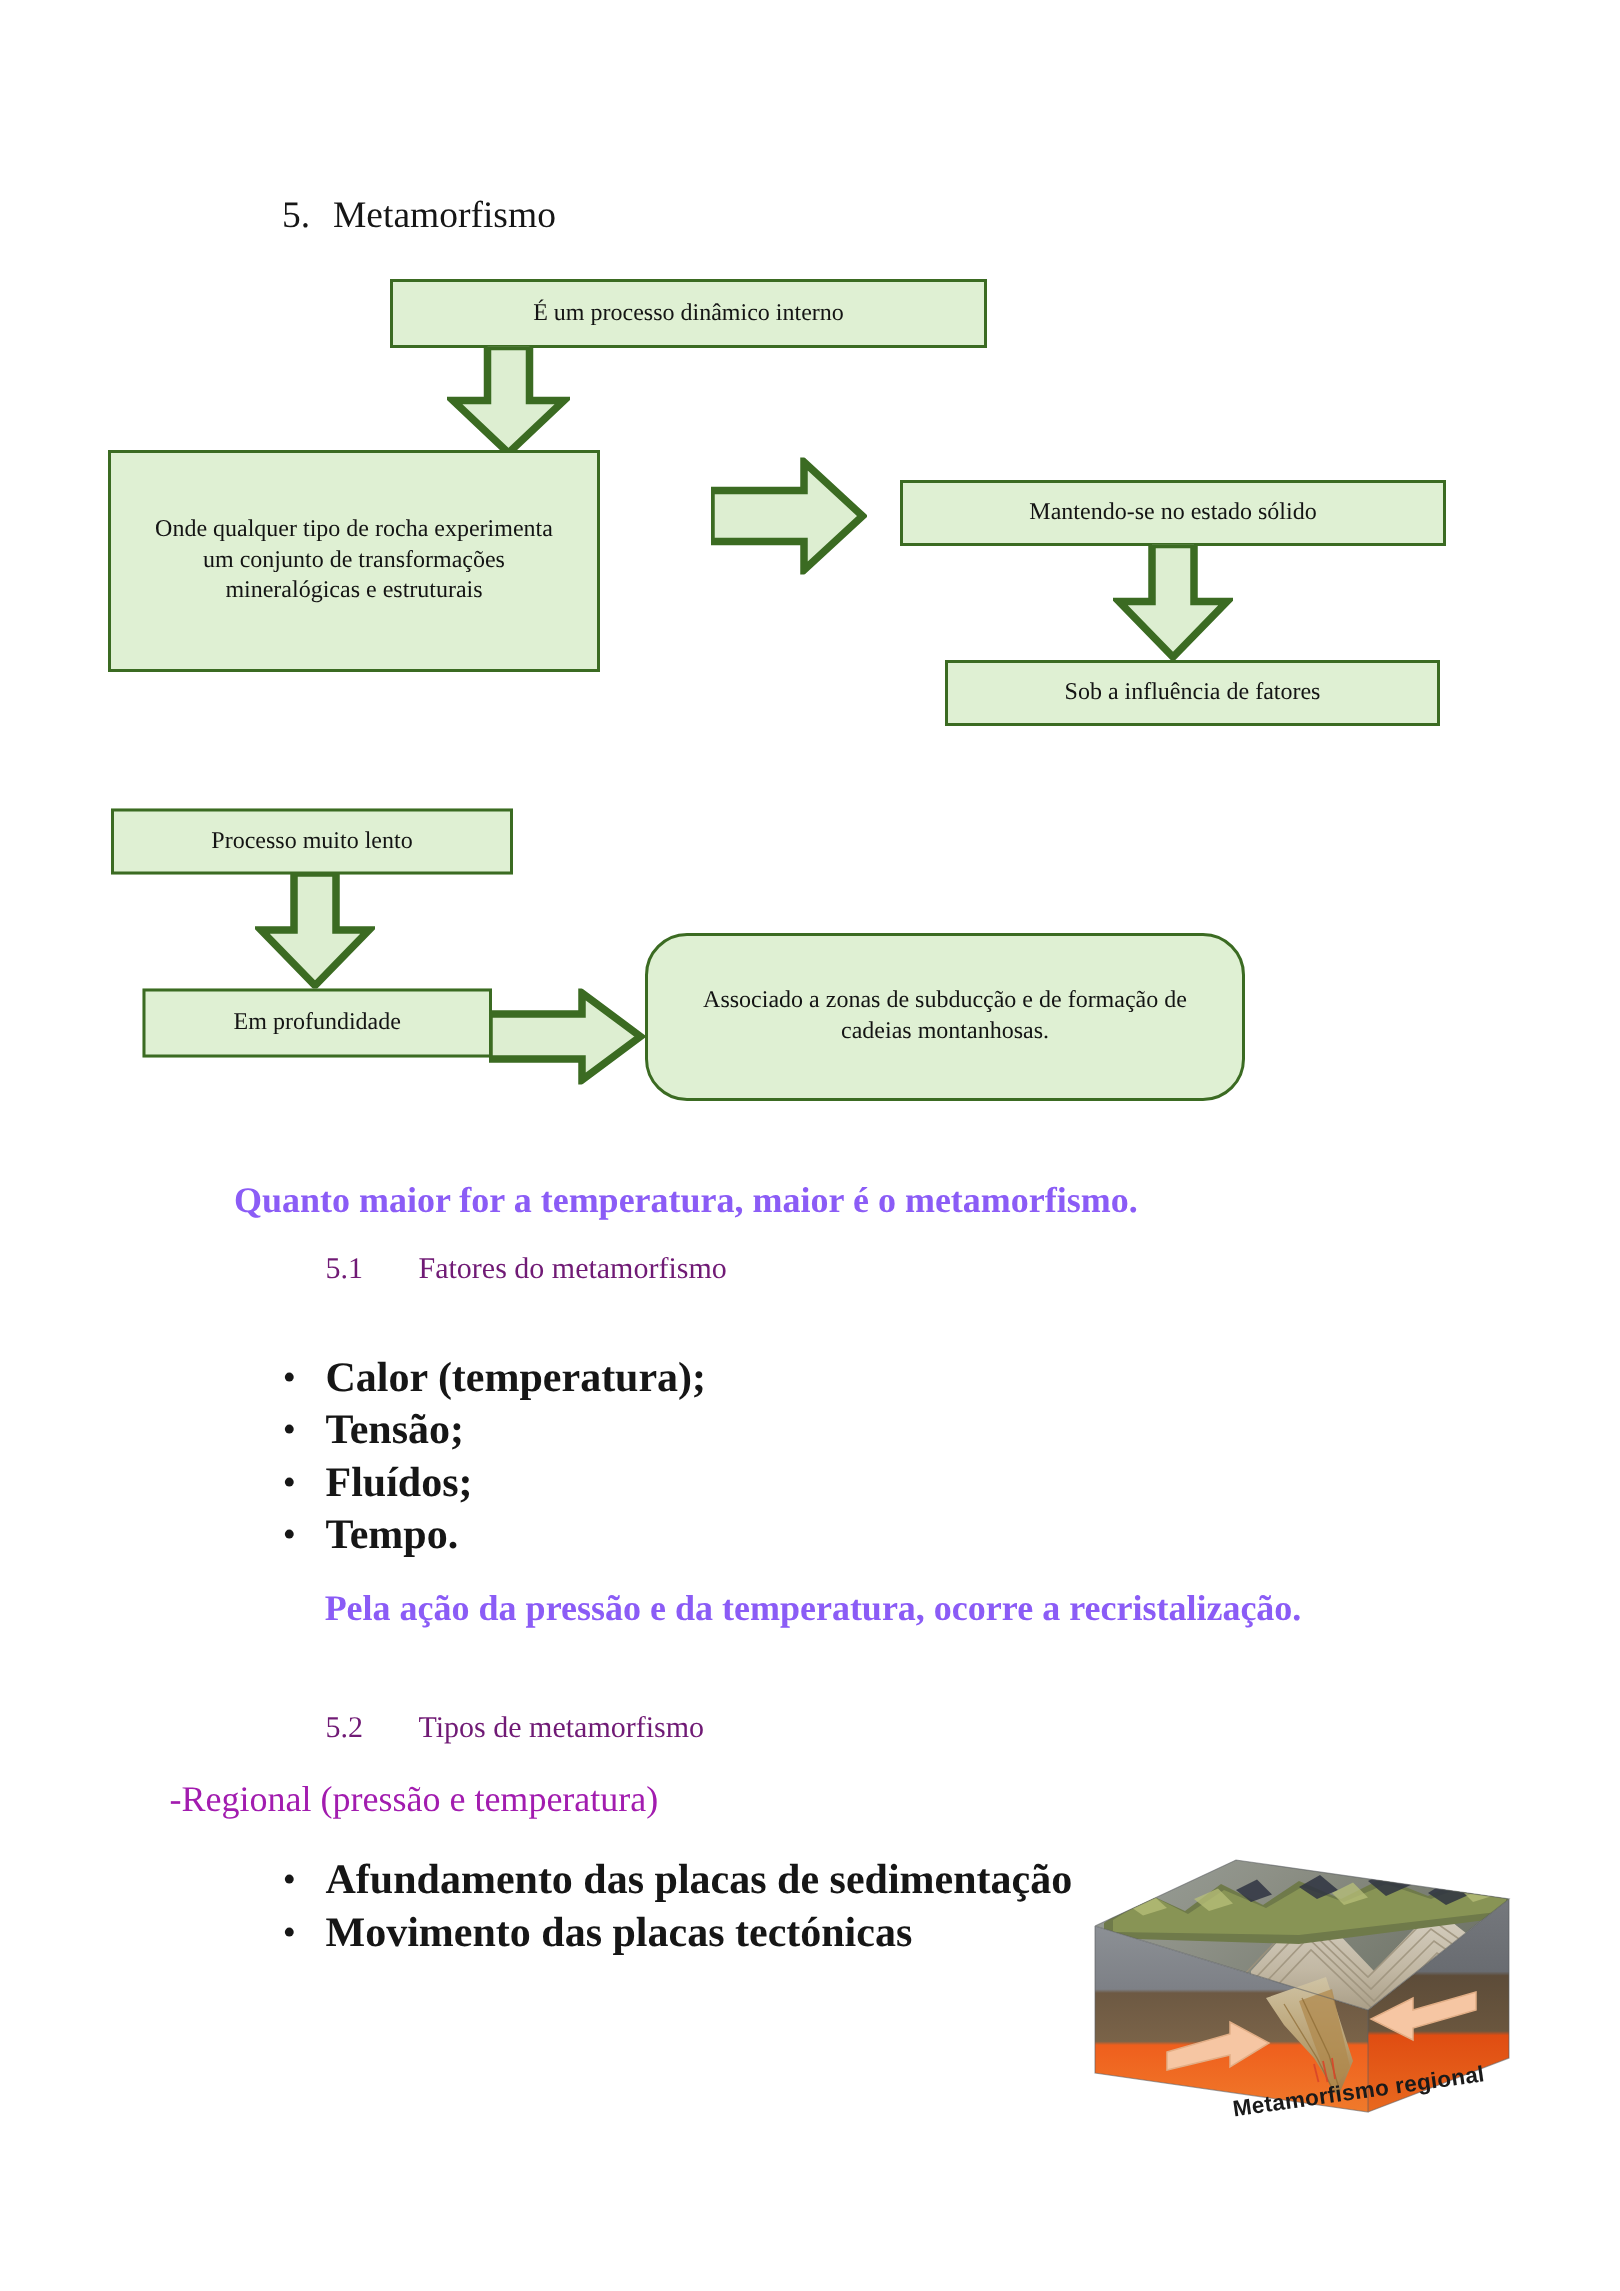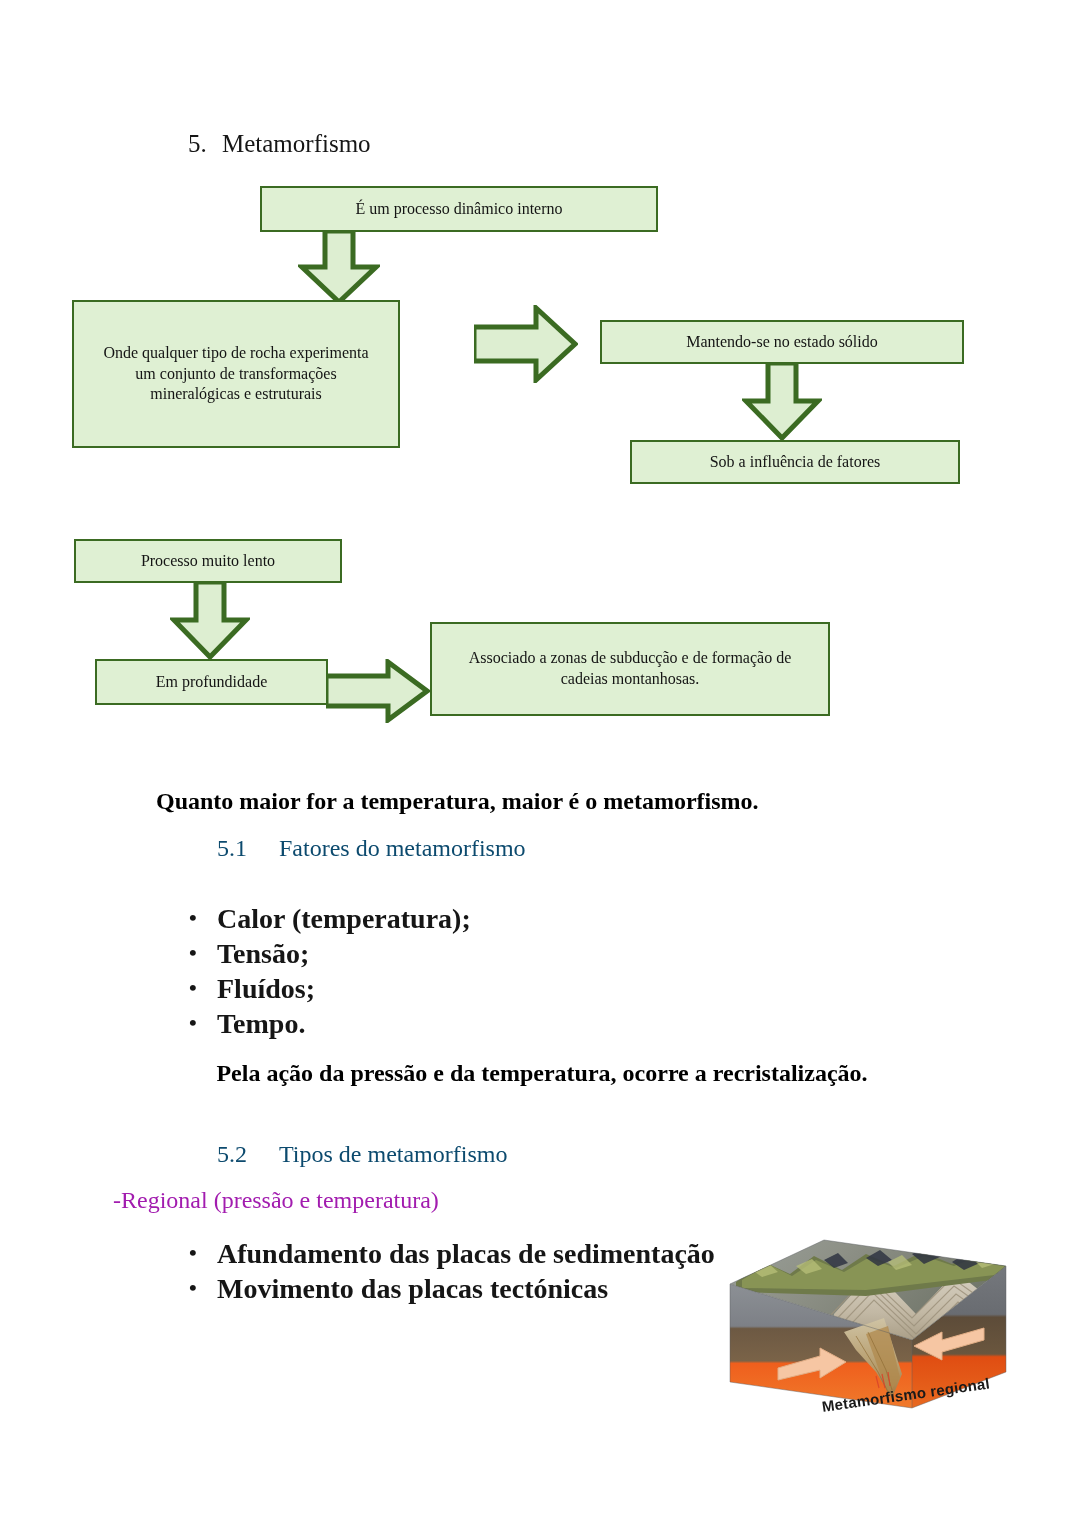--- a/index.html
+++ b/index.html
@@ -28,30 +28,30 @@
     position: absolute;
     font-size: 25px;
     line-height: 1.25;
     color: #161616;
     white-space: nowrap;
   }
   .h-num { display: inline-block; width: 34px; }
 
   .sub-head {
     position: absolute;
-    font-size: 24px;
-    color: #0c4a6e;
+    font-size: 20px;
+    color: #701a75;
     white-space: nowrap;
   }
   .sub-head .sh-num { display: inline-block; width: 62px; }
 
   .green-bold {
     position: absolute;
     font-weight: bold;
-    color: #000000;
+    color: #8b5cf6;
     font-size: 24px;
     line-height: 1.3;
   }
   .green-bold.center { text-align: center; }
 
   .plain-line {
     position: absolute;
     font-size: 24px;
     color: #a21caf;
     white-space: nowrap;
@@ -170,21 +170,21 @@
   </div>
 
   <div class="fc-box" style="left:95px; top:659px; width:233px; height:46px;">Em profundidade</div>
 
   <div class="fc-arrow" style="left:326px; top:659px; width:104px; height:64px;">
     <svg viewBox="0 0 104 64" preserveAspectRatio="none">
       <polygon points="0,17 62,17 62,3 101,32 62,61 62,47 0,47"></polygon>
     </svg>
   </div>
 
-  <div class="fc-box" style="left:430px; top:622px; width:400px; height:94px; padding:6px 20px;">Associado a zonas de subducção e de formação de cadeias montanhosas.</div>
+  <div class="fc-box" style="left:430px; top:622px; width:400px; height:112px; padding:6px 20px;border-radius:28px;">Associado a zonas de subducção e de formação de cadeias montanhosas.</div>
 
   <div class="green-bold" style="left:156px; top:786px; width:790px;">Quanto maior for a temperatura, maior é o metamorfismo.</div>
 
   <div class="sub-head" style="left:217px; top:835px;">
     <span class="sh-num">5.1</span><span>Fatores do metamorfismo</span>
   </div>
 
   <ul class="bullets" style="left:185px; top:901px; width:500px;">
     <li>Calor (temperatura);</li>
     <li>Tensão;</li>

